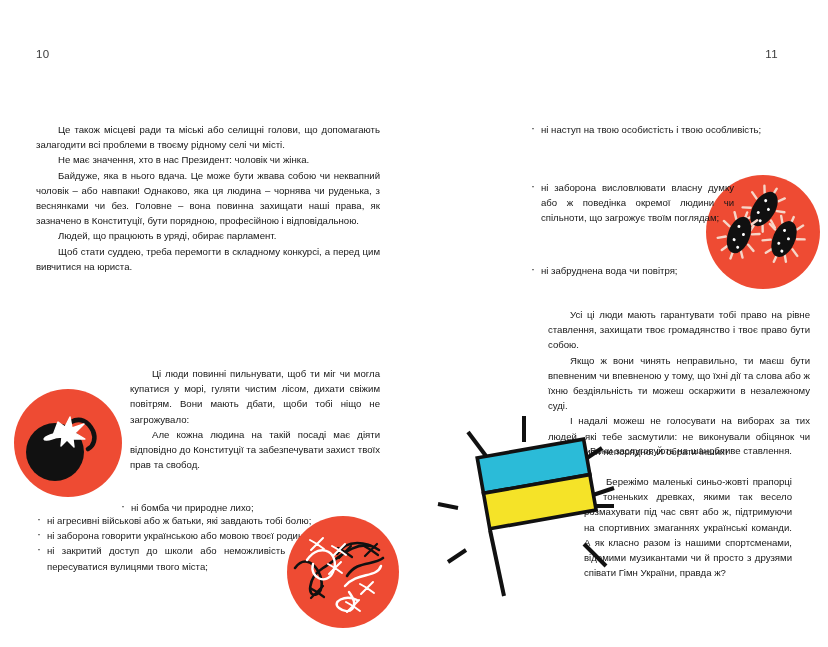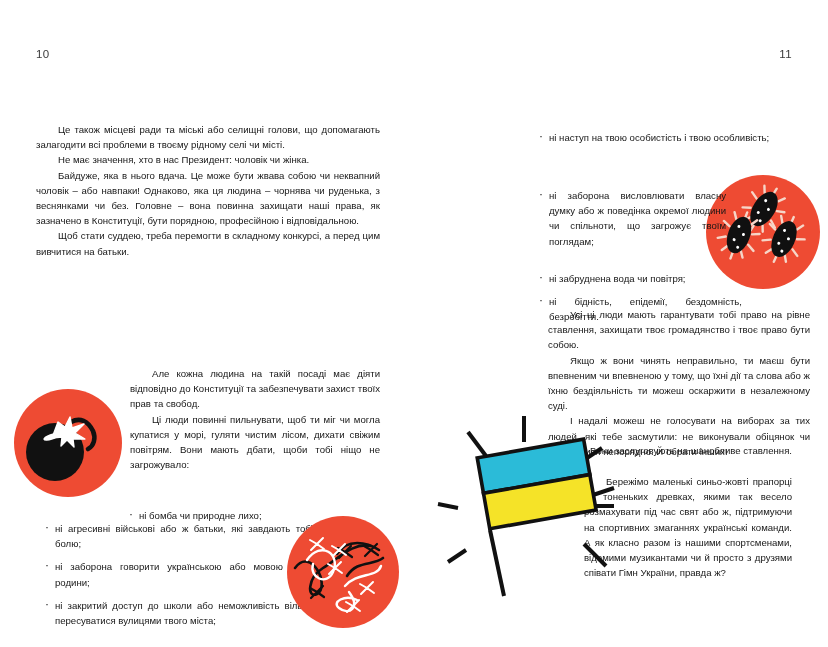--- a/index.html
+++ b/index.html
@@ -23,21 +23,21 @@
     height: 537px;
   }
 
   .page {
     position: absolute;
     top: 0;
     width: 414px;
     height: 647px;
   }
   .page-left  { left: 0; }
-  .page-right { left: 414px; }
+  .page-right { left: 400px; }
 
   .folio {
     position: absolute;
     top: 48px;
     font-size: 11.5px;
     letter-spacing: .4px;
     color: #3b3b3b;
     font-family: "Liberation Sans", sans-serif;
   }
   .folio-left  { left: 36px; }
@@ -65,21 +65,21 @@
   
 
   .bullets {
     list-style: none;
     margin: 0;
     padding: 0;
   }
   .bullets li {
     position: relative;
     padding-left: 11px;
-    margin: 8px;
+    margin: 0;
     text-align: justify;
   }
   .bullets li::before {
     content: "·";
     position: absolute;
     left: 1px;
     top: -1px;
     font-size: 12px;
     line-height: 15.2px;
     color: #161616;
@@ -158,36 +158,37 @@
 <div class="spread">
 
   <div class="page page-left">
 
     <div class="folio folio-left">10</div>
 
     <div class="col col-left">
       <p class="ind">Це також місцеві ради та міські або селищні голови, що допомагають залагодити всі проблеми в твоєму рідному селі чи місті.</p>
       <p class="ind">Не має значення, хто в нас Президент: чоловік чи жінка.</p>
       <p class="ind">Байдуже, яка в нього вдача. Це може бути жвава собою чи неквапний чоловік – або навпаки! Однаково, яка ця людина – чорнява чи руденька, з веснянками чи без. Головне – вона повинна захищати наші права, як зазначено в Конституції, бути порядною, професійною і відповідальною.</p>
-      <p class="ind">Щоб стати суддею, треба перемогти в складному конкурсі, а перед цим вивчитися на батьки.</p>
+      <p class="ind">Людей, що працюють в уряді, обирає парламент.</p>
+      <p class="ind">Щоб стати суддею, треба перемогти в складному конкурсі, а перед цим вивчитися на юриста.</p>
     </div>
 
     <div class="ill circle-red bomb-circle">
       <svg width="108" height="108" viewBox="0 0 108 108">
         <path d="M57 33 C66 28 74 32 79 42 C82 49 80 57 74 60" fill="none" stroke="#111111" stroke-width="4.6" stroke-linecap="round"></path>
         <circle cx="41" cy="63" r="29" fill="#111111"></circle>
         <path d="M44 33 l7 5 l5 -10 l2 11 l12 -4 l-9 9 l10 6 l-12 0 l1 8 l-7 -7 l-6 6 l1 -9 l-10 1 z" fill="#ffffff" stroke="#ffffff" stroke-width="1.4" stroke-linejoin="round"></path>
         <path d="M54 35 l4 3 l3 -7 l1 8 l8 -3 l-6 7 l7 4 l-9 0" fill="#ee4b33" opacity="0"></path>
         <ellipse cx="37" cy="48" rx="8" ry="3" fill="#ffffff" transform="rotate(-18 37 48)"></ellipse>
       </svg>
     </div>
 
     <div class="col wrap-bomb">
+      <p class="ind">Ці люди повинні пильнувати, щоб ти міг чи могла купатися у морі, гуляти чистим лісом, дихати свіжим повітрям. Вони мають дбати, щоби тобі ніщо не загрожувало:</p>
       <p class="ind">Але кожна людина на такій посаді має діяти відповідно до Конституції та забезпечувати захист твоїх прав та свобод.</p>
-      <p class="ind">Ці люди повинні пильнувати, щоб ти міг чи могла купатися у морі, гуляти чистим лісом, дихати свіжим повітрям. Вони мають дбати, щоби тобі ніщо не загрожувало:</p>
     </div>
 
     <ul class="col bullets wrap-bullets-1">
       <li>ні бомба чи природне лихо;</li>
     </ul>
 
     <ul class="col bullets wrap-bullets-rest">
       <li>ні агресивні військові або ж батьки, які завдають тобі болю;</li>
       <li>ні заборона говорити українською або мовою твоєї родини;</li>
       <li>ні закритий доступ до школи або неможливість вільно пересуватися вулицями твого міста;</li>
@@ -267,21 +268,20 @@
   </div>
 
   <ul class="col bullets right-block-a">
     <li>ні наступ на твою особистість і твою особливість;</li>
   </ul>
   <ul class="col bullets right-block-b">
     <li>ні заборона висловлювати власну думку або ж поведінка окремої людини чи спільноти, що загрожує твоїм поглядам;</li>
   </ul>
   <ul class="col bullets right-block-c">
     <li>ні забруднена вода чи повітря;</li>
-    <li>ні бідність, епідемії, бездомність, безробіття.</li>
   </ul>
 
   <div class="col right-block-d">
     <p class="ind">Усі ці люди мають гарантувати тобі право на рівне ставлення, захищати твоє громадянство і твоє право бути собою.</p>
     <p class="ind">Якщо ж вони чинять неправильно, ти маєш бути впевненим чи впевненою у тому, що їхні дії та слова або ж їхню бездіяльність ти можеш оскаржити в незалежному суді.</p>
     <p class="ind">І надалі можеш не голосувати на виборах за тих людей, які тебе засмутили: не виконували обіцянок чи поводилися непорядно. Й обрати інших!</p>
   </div>
 
 
   <div class="col right-block-f">

